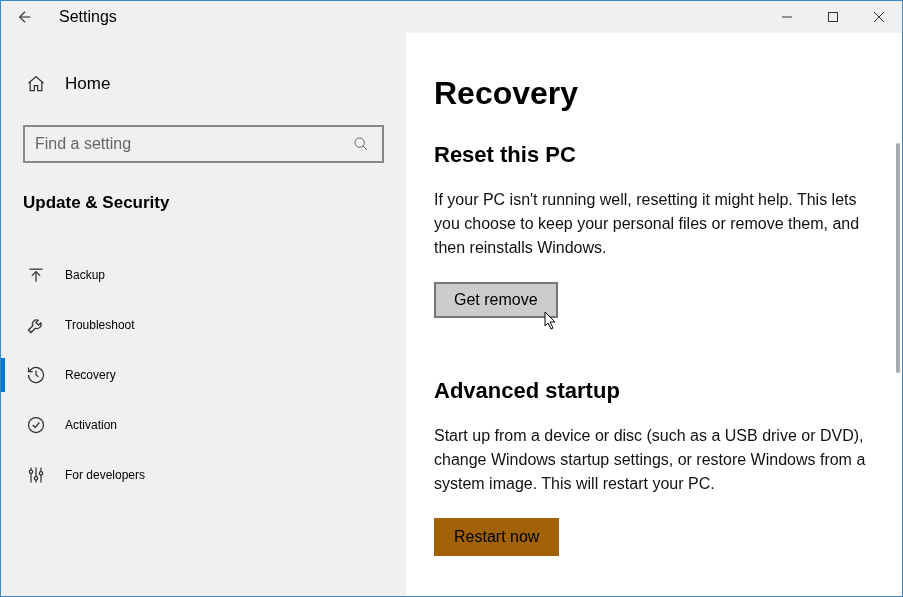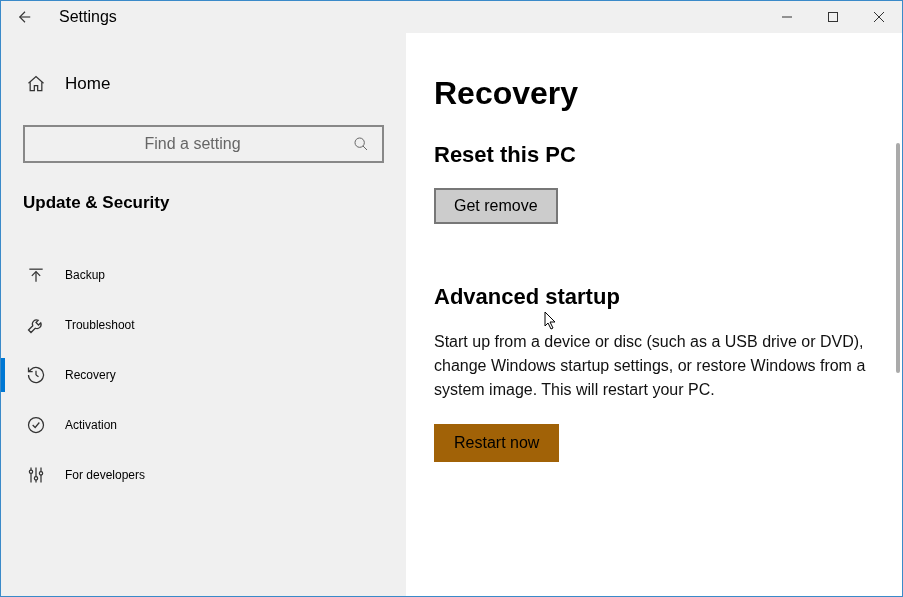--- a/index.html
+++ b/index.html
@@ -70,21 +70,20 @@
     margin-bottom: 30px;
   }
   .search-input {
     border: none;
     background: transparent;
     font-size: 16px;
     flex: 1;
     outline: none;
     font-family: inherit;
     color: #4d7c0f;
-    text-align: center;
   }
   .search-input::placeholder { color: #666; font-style: normal; }
   .category-title {
     font-weight: 600;
     font-size: 17px;
     margin-bottom: 37px;
   }
   .nav-item {
     display: flex;
     align-items: center;
@@ -275,20 +274,21 @@
           </svg>
       </span>
       <span>For developers</span>
     </div>
   </div>
 
   <div class="content">
     <h1 class="page-title">Recovery</h1>
 
     <h2 class="section-title">Reset this PC</h2>
+    <p class="section-desc">If your PC isn't running well, resetting it might help. This lets you choose to keep your personal files or remove them, and then reinstalls Windows.</p>
     <button class="btn">Get remove</button>
 
     <div class="section-gap"></div>
 
     <h2 class="section-title">Advanced startup</h2>
     <p class="section-desc">Start up from a device or disc (such as a USB drive or DVD), change Windows startup settings, or restore Windows from a system image. This will restart your PC.</p>
     <button class="btn flat">Restart now</button>
 
     <div class="scrollbar-thumb"></div>
   </div>

